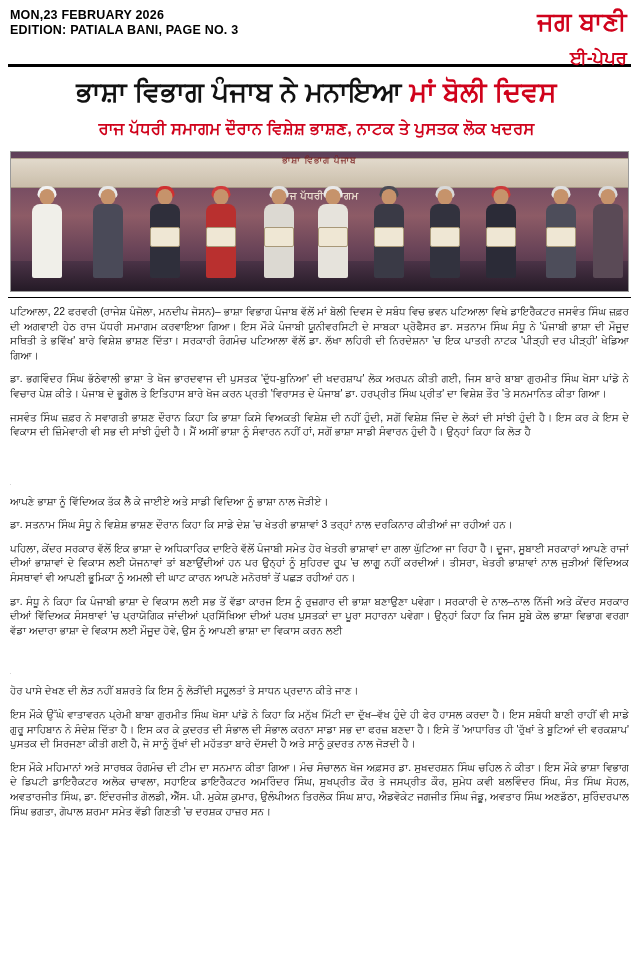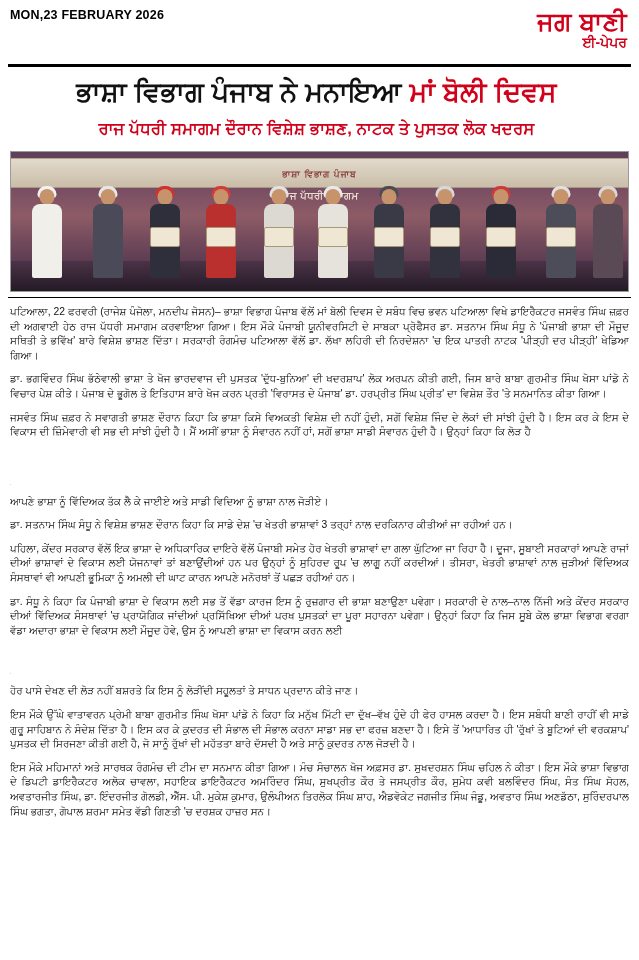--- a/index.html
+++ b/index.html
@@ -45,23 +45,23 @@
   .brand-name {
     color: #d0021b;
     font-weight: bold;
     font-size: 25px;
     line-height: 26px;
     letter-spacing: .5px;
   }
   .brand-sub {
     color: #d0021b;
     font-weight: bold;
-    font-size: 14px;
+    font-size: 18px;
     line-height: 15px;
-    margin-top: 1px;
+    margin-top: 17px;
   }
 
   .rule {
     height: 3px;
     background: #000;
     margin: 2px 8px 0 8px;
   }
   .rule.thin { height: 1px; }
 
   
@@ -104,21 +104,21 @@
     position: absolute;
     left: 0; right: 0; top: 6px;
     height: 30px;
     background: linear-gradient(180deg,#e9e2d2,#cfc4ae);
     border-top: 1px solid #b7ab93;
     border-bottom: 1px solid #a99d86;
     opacity: .95;
   }
   .banner-text {
     position: absolute;
-    left: 0; right: 0; top: 17px;
+    left: 0; right: 0; top: 3px;
     text-align: center;
     color: #7a1f1f;
     font-size: 9px;
     font-weight: bold;
     letter-spacing: 1px;
     opacity: .85;
   }
   .banner-text2 {
     position: absolute;
     left: 0; right: 0; top: 38px;
@@ -203,20 +203,21 @@
     flex: 0 0 1px;
   }
 </style>
 </head>
 <body>
 
 <div class="page">
 
   <div class="masthead">
     <div class="mh-date">MON,23 FEBRUARY 2026</div>
+    <div class="mh-edition">EDITION: PATIALA BANI, PAGE NO. 3</div>
     <div class="brand">
       <div class="brand-name">ਜਗ ਬਾਣੀ</div>
       <div class="brand-sub">ਈ-ਪੇਪਰ</div>
     </div>
   </div>
 
   <div class="rule"></div>
 
   <div class="headline-wrap">
     <div class="headline"><span>ਭਾਸ਼ਾ ਵਿਭਾਗ ਪੰਜਾਬ ਨੇ ਮਨਾਇਆ </span><span class="red">ਮਾਂ ਬੋਲੀ ਦਿਵਸ</span></div>

